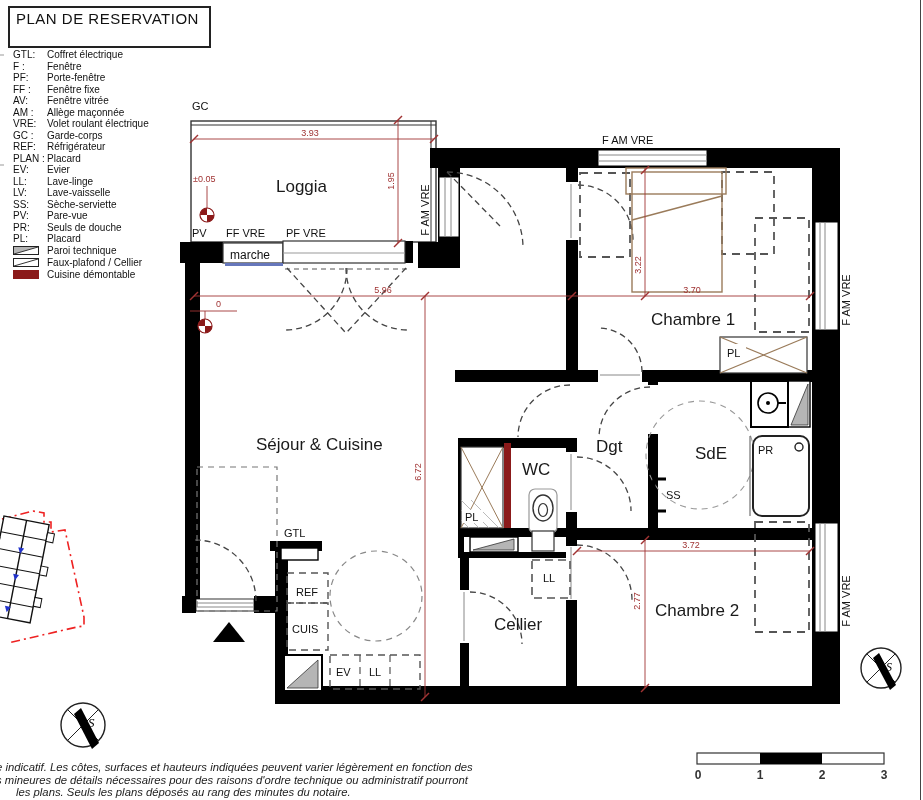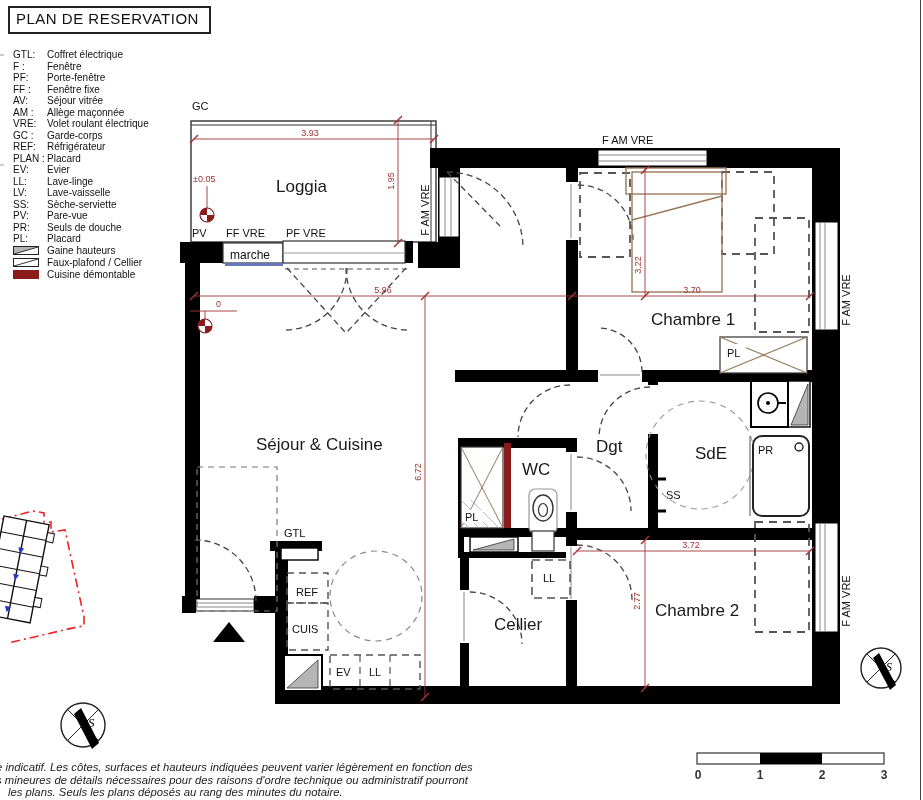--- a/index.html
+++ b/index.html
@@ -1,19 +1,19 @@
 <!DOCTYPE html>
 <html><head>
 <meta charset="utf-8">
 <style>
   html,body{margin:0;padding:0;background:#fff;}
   body{width:923px;height:800px;position:relative;overflow:hidden;
        font-family:"Liberation Sans",sans-serif;color:#111;}
   .title-box{position:absolute;left:8px;top:6px;border:2px solid #222;
-             background:#fff;padding:2px 10px 5px 6px;font-size:15px;
+             background:#fff;padding:2px 10px 19px 6px;font-size:15px;
              letter-spacing:.5px;white-space:nowrap;}
   .legend{position:absolute;left:13px;top:49px;font-size:10px;line-height:11.5px;}
   .legend .row{display:flex;white-space:nowrap;}
   .legend .abbr{width:34px;flex:0 0 34px;}
   .legend .sw-row{display:flex;align-items:center;height:12px;}
   .legend .sw{width:26px;height:9px;margin-right:8px;flex:0 0 26px;
               border:1px solid #222;box-sizing:border-box;position:relative;background:#fff;}
   .plan-svg{position:absolute;left:0;top:0;}
   .disclaimer{position:absolute;left:-4px;font-size:11.3px;font-style:italic;
               color:#222;white-space:nowrap;}
@@ -35,21 +35,21 @@
   <div class="row">
       <span class="abbr">PF:</span>
       <span>Porte-fenêtre</span>
     </div>
   <div class="row">
       <span class="abbr">FF :</span>
       <span>Fenêtre fixe</span>
     </div>
   <div class="row">
       <span class="abbr">AV:</span>
-      <span>Séjour vitrée</span>
+      <span>Fenêtre vitrée</span>
     </div>
   <div class="row">
       <span class="abbr">AM :</span>
       <span>Allège maçonnée</span>
     </div>
   <div class="row">
       <span class="abbr">VRE:</span>
       <span>Volet roulant électrique</span>
     </div>
   <div class="row">
@@ -92,21 +92,21 @@
       <span class="abbr">PL:</span>
       <span>Placard</span>
     </div>
   <div class="sw-row">
     <span class="sw">
         <svg width="24" height="7" style="display:block">
           <polygon points="0,0 24,0 0,7" fill="#b5b5b5"></polygon>
           <line x1="0" y1="7" x2="24" y2="0" stroke="#333" stroke-width="1"></line>
         </svg>
       </span>
-    <span>Gaine hauteurs</span>
+    <span>Paroi technique</span>
   </div>
   <div class="sw-row">
     <span class="sw">
         <svg width="24" height="7" style="display:block">
           <line x1="0" y1="7" x2="24" y2="0" stroke="#333" stroke-width="1"></line>
         </svg>
       </span>
     <span>Faux-plafond / Cellier</span>
   </div>
   <div class="sw-row">
@@ -432,13 +432,13 @@
       <text x="698" y="779">0</text>
       <text x="760" y="779">1</text>
       <text x="822" y="779">2</text>
       <text x="884" y="779">3</text>
     </g>
   </g>
 </svg>
 
 <div class="disclaimer" style="top:761px">e indicatif. Les côtes, surfaces et hauteurs indiquées peuvent varier légèrement en fonction des</div>
 <div class="disclaimer" style="top:774px">s mineures de détails nécessaires pour des raisons d'ordre technique ou administratif pourront</div>
-<div class="disclaimer" style="top:786px;left:8px">les plans. Seuls les plans déposés au rang des minutes du notaire.</div>
+<div class="disclaimer" style="top:786px;left:16px">les plans. Seuls les plans déposés au rang des minutes du notaire.</div>
 
 </body></html>

